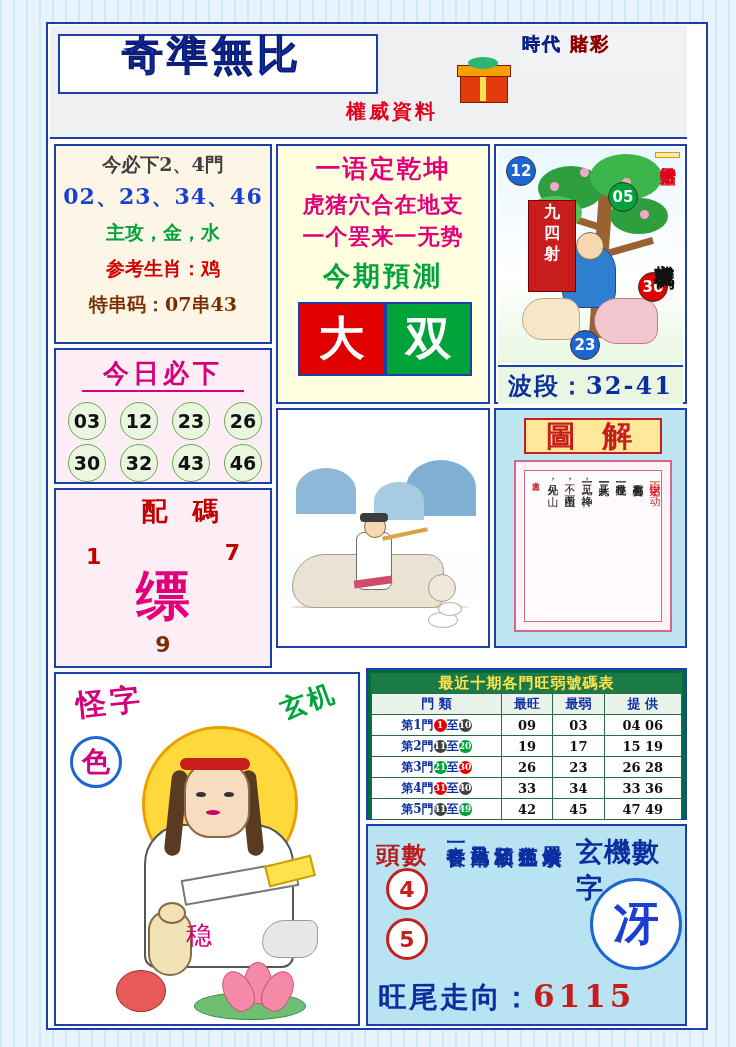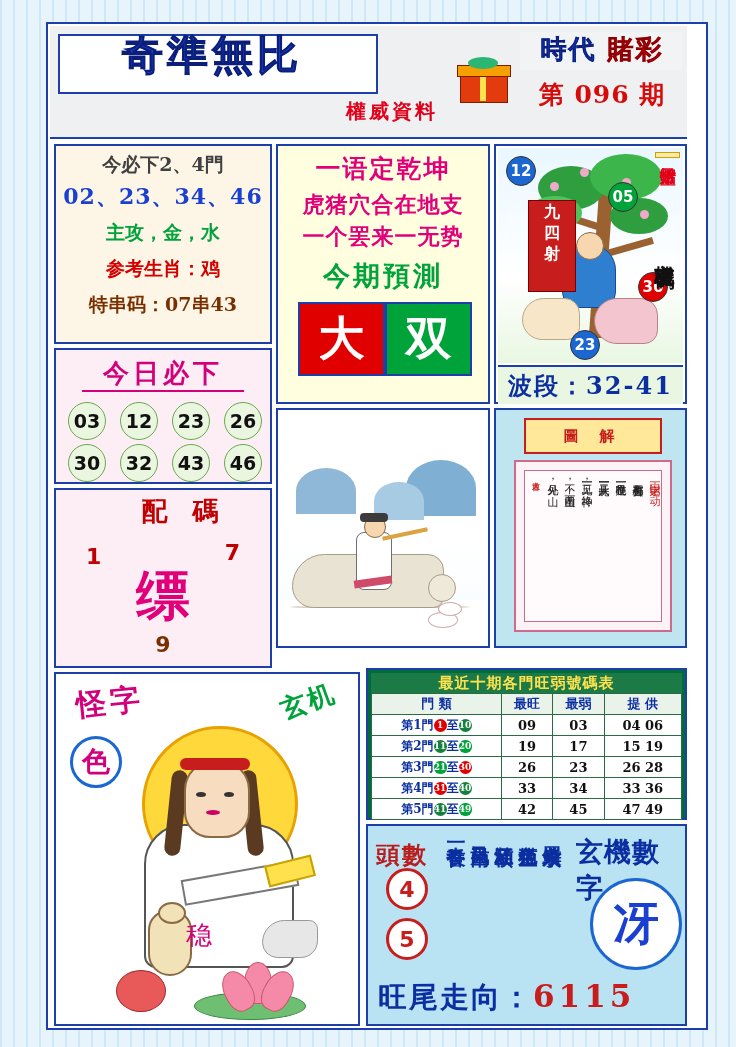--- a/index.html
+++ b/index.html
@@ -24,21 +24,21 @@
     -webkit-text-stroke:1px #0b1f7a;
   }
   .hdr-sub{position:absolute;left:296px;top:72px;font-size:20px;font-weight:bold;color:#e2001a;letter-spacing:3px;
     font-family:"DejaVu Serif","Liberation Serif",serif;}
   .gift{position:absolute;left:410px;top:33px;width:46px;height:42px;}
   .gift .box{position:absolute;left:0;top:12px;width:46px;height:30px;background:#e23c0e;border:1px solid #7d1c00;}
   .gift .lid{position:absolute;left:-3px;top:6px;width:52px;height:10px;background:#f5a000;border:1px solid #7d1c00;}
   .gift .rib{position:absolute;left:20px;top:6px;width:6px;height:36px;background:#ffe14d;}
   .gift .bow{position:absolute;left:8px;top:-2px;width:30px;height:12px;background:#2bb673;border-radius:50%;}
   .hdr-right{position:absolute;left:470px;top:6px;width:162px;height:38px;background:#f1f3f5;}
-  .hdr-brand{position:absolute;left:472px;top:6px;width:160px;text-align:center;font-size:26px;font-weight:bold;
+  .hdr-brand{position:absolute;left:472px;top:6px;width:160px;font-size:18px;font-weight:bold;
     font-family:"DejaVu Serif","Liberation Serif",serif;letter-spacing:2px;color:#1b3fd0;-webkit-text-stroke:0.5px #0b1f7a;}
   .hdr-brand .red{color:#e2001a;-webkit-text-stroke:0.5px #8a0000;}
   .hdr-issue{position:absolute;left:470px;top:52px;width:164px;height:30px;text-align:center;font-size:25px;font-weight:bold;color:#d80b0b;
     font-family:"DejaVu Serif","Liberation Serif",serif;letter-spacing:1px;}
 
   
   .boxA{position:absolute;left:6px;top:120px;width:218px;height:200px;background:#fdf6e6;border:2px solid #1d3faa;box-sizing:border-box;}
   .boxA .ln{width:100%;text-align:center;font-weight:bold;font-family:"DejaVu Serif","Liberation Serif",serif;}
   .lnA1{position:absolute;top:6px;font-size:19px;color:#404040;}
   .lnA2{position:absolute;top:36px;font-size:22px;color:#1b3fd0;letter-spacing:1px;}
@@ -105,40 +105,40 @@
   .boy-body{position:absolute;left:78px;bottom:56px;width:34px;height:56px;background:#fff;border:1px solid #6f6f6f;border-radius:8px;}
   .boy-head{position:absolute;left:86px;bottom:108px;width:20px;height:20px;border-radius:50%;background:#f6d7b0;border:1px solid #8a6a45;}
   .boy-hat{position:absolute;left:82px;bottom:124px;width:28px;height:9px;background:#3c3c3c;border-radius:4px;}
   .flute{position:absolute;left:104px;bottom:110px;width:46px;height:4px;background:#d9a441;transform:rotate(-12deg);}
   .sash{position:absolute;left:76px;bottom:60px;width:38px;height:8px;background:#d04a6a;transform:rotate(-8deg);}
   .blob{position:absolute;border-radius:50%;}
 
   
   .boxG{position:absolute;left:446px;top:384px;width:193px;height:240px;background:#bfe6f0;border:2px solid #1d3faa;box-sizing:border-box;}
   .gtitle{position:absolute;left:28px;top:8px;width:134px;height:32px;background:#ffe89a;border:2px solid #c81d1d;
-    display:flex;align-items:center;justify-content:center;font-size:15px;font-weight:bold;color:#c81d1d;letter-spacing:8px;
+    display:flex;align-items:center;justify-content:center;font-size:30px;font-weight:bold;color:#c81d1d;letter-spacing:8px;
     font-family:"DejaVu Serif","Liberation Serif",serif;}
   .scroll{position:absolute;left:18px;top:50px;width:154px;height:168px;background:#fdf2f5;border:2px solid #d06a8a;}
   .scroll-in{position:absolute;left:8px;top:8px;right:8px;bottom:8px;border:1px solid #d06a8a;background:#fffafc;}
   .poem{position:absolute;left:14px;top:14px;right:10px;bottom:10px;display:flex;flex-direction:row-reverse;justify-content:center;gap:4px;}
   .poem span{writing-mode:vertical-rl;font-size:11px;line-height:13px;color:#222;font-family:"DejaVu Serif","Liberation Serif",serif;}
   .poem .red{color:#c81d1d;}
 
   
   .boxT{position:absolute;left:318px;top:644px;width:321px;height:152px;background:#006b3c;border:2px solid #1d3faa;box-sizing:border-box;padding:3px;}
   .tbl-title{height:20px;background:#1b7a46;color:#ffe14d;font-size:15px;font-weight:bold;text-align:center;line-height:20px;
     font-family:"DejaVu Serif","Liberation Serif",serif;letter-spacing:1px;}
   table.t{width:100%;border-collapse:collapse;background:#fff;font-family:"DejaVu Serif","Liberation Serif",serif;}
   table.t th,table.t td{border:1px solid #2a6b45;font-size:13px;text-align:center;height:18px;font-weight:bold;}
   table.t th{background:#eaf3ea;color:#0b2ea0;}
   table.t td{color:#111;background:#fff;}
   table.t td.c0{color:#0b2ea0;font-size:12px;}
   .minib{display:inline-block;width:13px;height:13px;line-height:13px;border-radius:50%;font-size:9px;color:#fff;vertical-align:middle;}
   .mb-red{background:#e00000;}
-  .mb-blue{background:#15803d;}
+  .mb-blue{background:#404040;}
   .mb-grn{background:#00a23a;border-radius:6px;}
 
   
   .boxH{position:absolute;left:6px;top:648px;width:306px;height:354px;background:#fff;border:2px solid #1d3faa;box-sizing:border-box;}
   .guai{position:absolute;left:20px;top:8px;font-size:30px;font-weight:bold;color:#d2007a;letter-spacing:4px;
     font-family:"DejaVu Serif","Liberation Serif",serif;transform:rotate(-6deg);}
   .fang{position:absolute;right:22px;top:10px;font-size:26px;font-weight:bold;color:#00a23a;
     font-family:"DejaVu Serif","Liberation Serif",serif;transform:rotate(-20deg);letter-spacing:2px;}
   .seC{position:absolute;left:14px;top:62px;width:46px;height:46px;border-radius:50%;border:3px solid #1b66d0;
     display:flex;align-items:center;justify-content:center;font-size:28px;font-weight:bold;color:#d2007a;
@@ -193,21 +193,20 @@
       <div class="box"></div>
           <div class="rib"></div>
           <div class="lid"></div>
           <div class="bow"></div>
     </div>
     <div class="hdr-right"></div>
     <div class="hdr-brand">
       <span>時代</span>
       <span class="red">賭彩</span>
     </div>
-    <div class="hdr-issue">第 096 期</div>
   </div>
 
   <div class="boxA">
     <div class="ln lnA1">今必下2、4門</div>
     <div class="ln lnA2">02、23、34、46</div>
     <div class="ln lnA3">主攻，金，水</div>
     <div class="ln lnA4">参考生肖：鸡</div>
     <div class="ln lnA5">特串码：07串43</div>
   </div>
 

